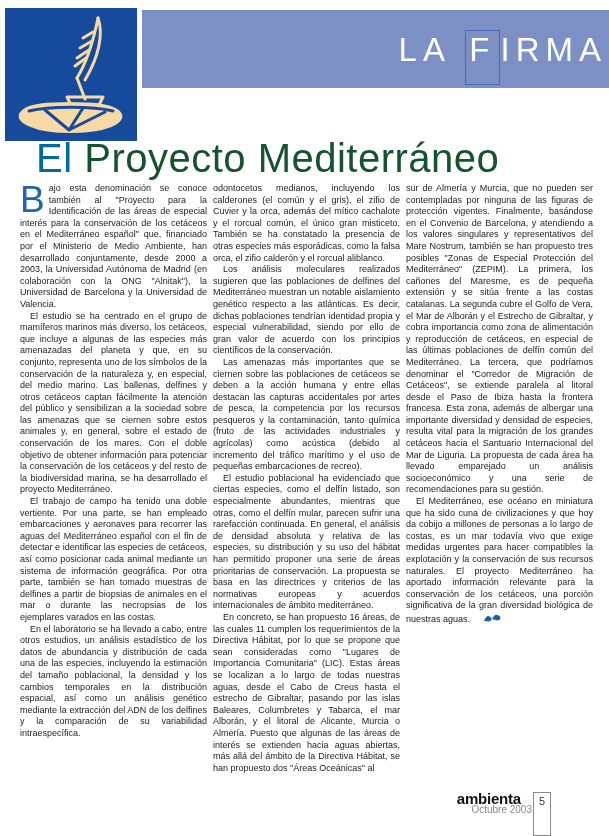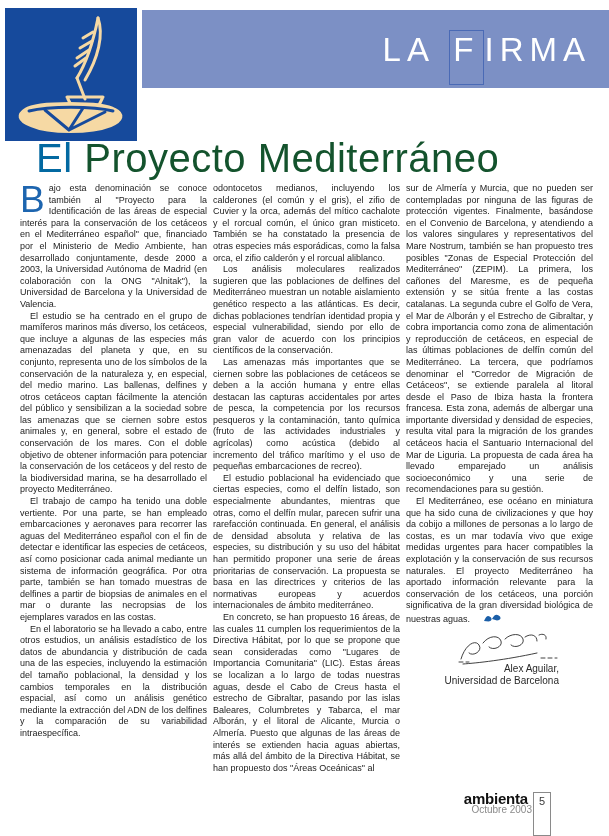--- a/index.html
+++ b/index.html
@@ -3,21 +3,21 @@
 <meta charset="utf-8">
 <style>
   html,body{margin:0;padding:0;background:#e9e9e9;}
   .page{position:relative;width:609px;height:836px;background:#ffffff;overflow:hidden;
         font-family:"Liberation Sans",sans-serif;margin:0 auto;}
 
   
   .logo{position:absolute;left:5px;top:8px;width:132px;height:133px;background:#164a9c;}
   .topbar{position:absolute;left:142px;top:10px;width:467px;height:78px;background:#7c90c5;
           display:flex;align-items:flex-end;justify-content:flex-end;box-sizing:border-box;
-          padding-right:18px;overflow:visible;}
+          padding-right:2px;overflow:visible;}
   .firma{color:#ffffff;font-size:33px;letter-spacing:6px;line-height:1;white-space:pre;
          margin-bottom:3px;}
   .fbox{display:inline-block;border:1px solid #4a6ab5;padding:2px 3px 18px 3px;margin:0 1px;}
 
   
   .title{position:absolute;left:36px;top:138px;font-size:40px;line-height:1;letter-spacing:.5px;white-space:pre;}
   .title .t1{color:#0369a1;}
   .title .t2{color:#14532d;}
 
   
@@ -29,21 +29,21 @@
   .endmark{display:inline-block;vertical-align:-1px;margin-left:3px;}
 
   
   .sigs{margin-top:4px;}
   .sigblock{text-align:right;padding-right:34px;}
   .sigblock .scribble{display:block;margin:0 -14px -6px auto;}
   .sigblock.first .scribble{margin-top:-16px;}
   .signame,.sigaff{font-size:10px;line-height:12.5px;color:#2a2a2a;text-align:right;text-indent:0;}
 
   
-  .mag{position:absolute;right:81px;top:791px;font-size:15px;font-weight:bold;color:#111;
+  .mag{position:absolute;right:88px;top:791px;font-size:15px;font-weight:bold;color:#111;
        line-height:1;letter-spacing:-.2px;}
   .issue{position:absolute;right:77px;top:805px;font-size:10px;color:#8a8a8a;line-height:1;}
   .pagebox{position:absolute;left:533px;top:792px;width:18px;height:44px;border:1px solid #8a8a8a;
            box-sizing:border-box;background:#fff;text-align:center;}
   .pagenum{font-size:11px;color:#3a3a3a;line-height:1;margin-top:3px;}
 </style>
 </head>
 <body>
 
 <div class="page">
@@ -91,35 +91,20 @@
     <div class="col">
       <p class="noindent">sur de Almería y Murcia, que no pueden ser contempladas por ninguna de las figuras de protección vigentes. Finalmente, basándose en el Convenio de Barcelona, y atendiendo a los valores singulares y representativos del Mare Nostrum, también se han propuesto tres posibles "Zonas de Especial Protección del Mediterráneo" (ZEPIM). La primera, los cañones del Maresme, es de pequeña extensión y se sitúa frente a las costas catalanas. La segunda cubre el Golfo de Vera, el Mar de Alborán y el Estrecho de Gibraltar, y cobra importancia como zona de alimentación y reproducción de cetáceos, en especial de las últimas poblaciones de delfín común del Mediterráneo. La tercera, que podríamos denominar el "Corredor de Migración de Cetáceos", se extiende paralela al litoral desde el Paso de Ibiza hasta la frontera francesa. Esta zona, además de albergar una importante diversidad y densidad de especies, resulta vital para la migración de los grandes cetáceos hacia el Santuario Internacional del Mar de Liguria. La propuesta de cada área ha llevado emparejado un análisis socioeconómico y una serie de recomendaciones para su gestión.</p>
       <p><span>El Mediterráneo, ese océano en miniatura que ha sido cuna de civilizaciones y que hoy da cobijo a millones de personas a lo largo de costas, es un mar todavía vivo que exige medidas urgentes para hacer compatibles la explotación y la conservación de sus recursos naturales. El proyecto Mediterráneo ha aportado información relevante para la conservación de los cetáceos, una porción significativa de la gran diversidad biológica de nuestras aguas.</span><span class="endmark"><svg width="19" height="11" viewBox="0 0 19 11">
               <path d="M1 9 Q4 1 8 5.5 Q10 8.5 5.5 9.5 Z M9 7 Q12.5 0 17 4.5 Q19 7.5 14 8.5 Z" fill="#1b5fa8"></path>
             </svg></span></p>
 
       <div class="sigs">
 
 
 
-        <div class="sigblock">
-          <svg class="scribble" width="118" height="38" viewBox="0 0 118 38">
-            <g fill="none" stroke="#2b2b2b" stroke-width="0.9" stroke-linecap="round">
-              <path d="M6 28 C10 14 20 8 24 14 C28 20 18 26 14 22"></path>
-              <path d="M28 12 C34 4 44 4 46 10 C48 16 38 20 34 16"></path>
-              <path d="M50 8 C56 2 66 2 68 8 C70 14 60 18 56 14"></path>
-              <path d="M70 6 c6 -4 12 -2 12 4 M84 4 c4 -2 8 0 7 4"></path>
-              <path d="M8 33 c14 -1 42 -4 74 -11"></path>
-              <path d="M4 31 h10" stroke-dasharray="4 3"></path>
-              <path d="M86 27 h16" stroke-dasharray="4 3"></path>
-            </g>
-          </svg>
-          <div class="signame">Alex Aguilar,</div>
-          <div class="sigaff">Universidad de Barcelona</div>
-        </div>
 
       </div>
     </div>
   </div>
 
   <div class="mag">ambienta</div>
   <div class="issue">Octubre 2003</div>
   <div class="pagebox">
     <div class="pagenum">5</div>
   </div>

